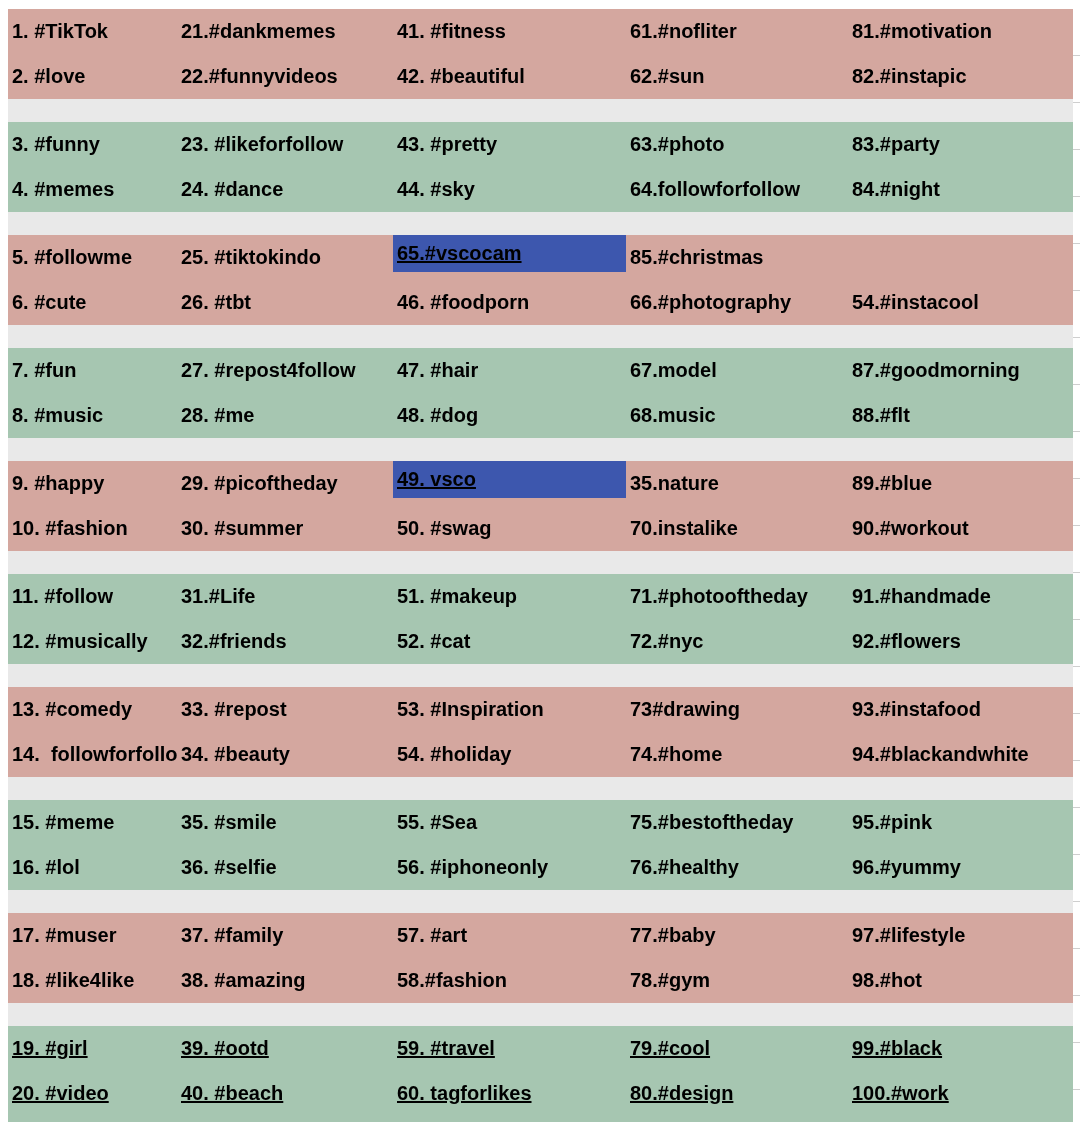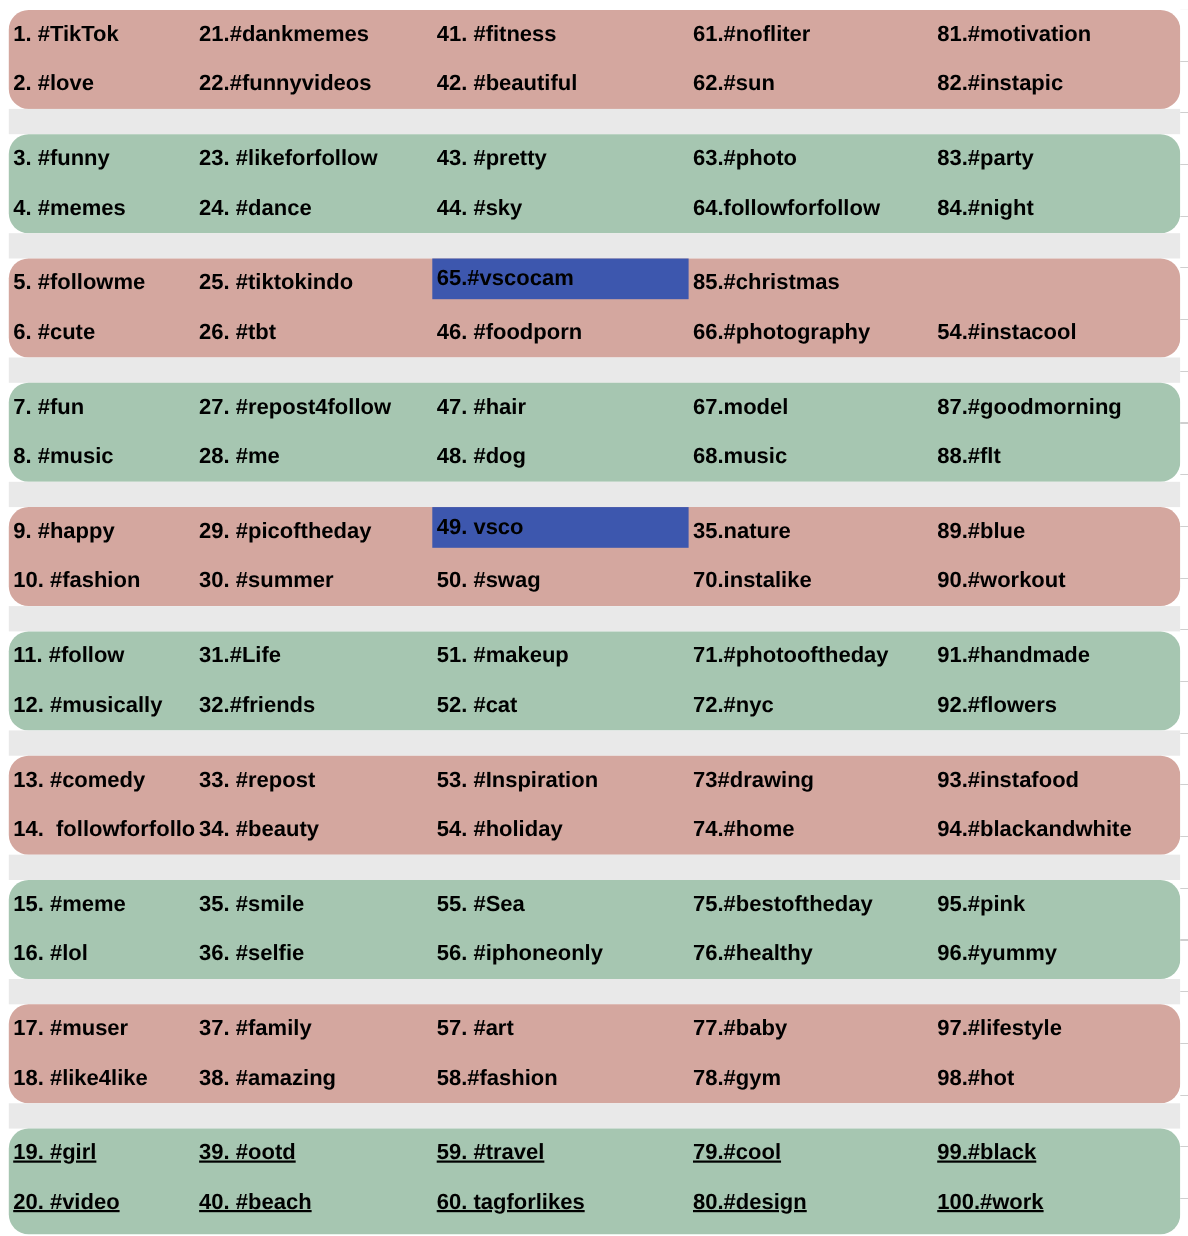--- a/index.html
+++ b/index.html
@@ -12,21 +12,21 @@
   #stage {
     position: relative;
     width: 1080px; height: 1124px;
     background: #ffffff;
   }
   .sheet {
     position: absolute;
     left: 8px; top: 9px;
     width: 1065px;
   }
-  .band { width: 1065px; height: 90px; border-radius: 18px; }
+  .band { width: 1065px; height: 90px; }
   .band.last { height: 96px; text-decoration: underline; }
   .band.pink  { background: var(--band-pink,  #d4a79f); }
   .band.green { background: var(--band-green, #a6c6b1); }
   .gap {
     width: 1065px; height: 23px;
     background: var(--gap-gray, #e9e9e9);
   }
   .row {
     display: grid;
     grid-template-columns: 169px 216px 233px 222px 225px;
@@ -39,20 +39,21 @@
     font-weight: bold;
     color: var(--text-color, #000000);
     line-height: 45px;
     white-space: pre;
     overflow: hidden;
   }
   .cell.hl {
     background: var(--highlight-blue, #3d57ae);
     height: 37px;
     line-height: 37px;
+    text-decoration: underline;
   }
   .strip {
     position: absolute;
     left: 1073px; top: 9px;
     width: 7px; height: 1113px;
     background: repeating-linear-gradient(
       to bottom,
       #ffffff 0px, #ffffff 46px,
       #cfcfcf 46px, #cfcfcf 47px
     );

